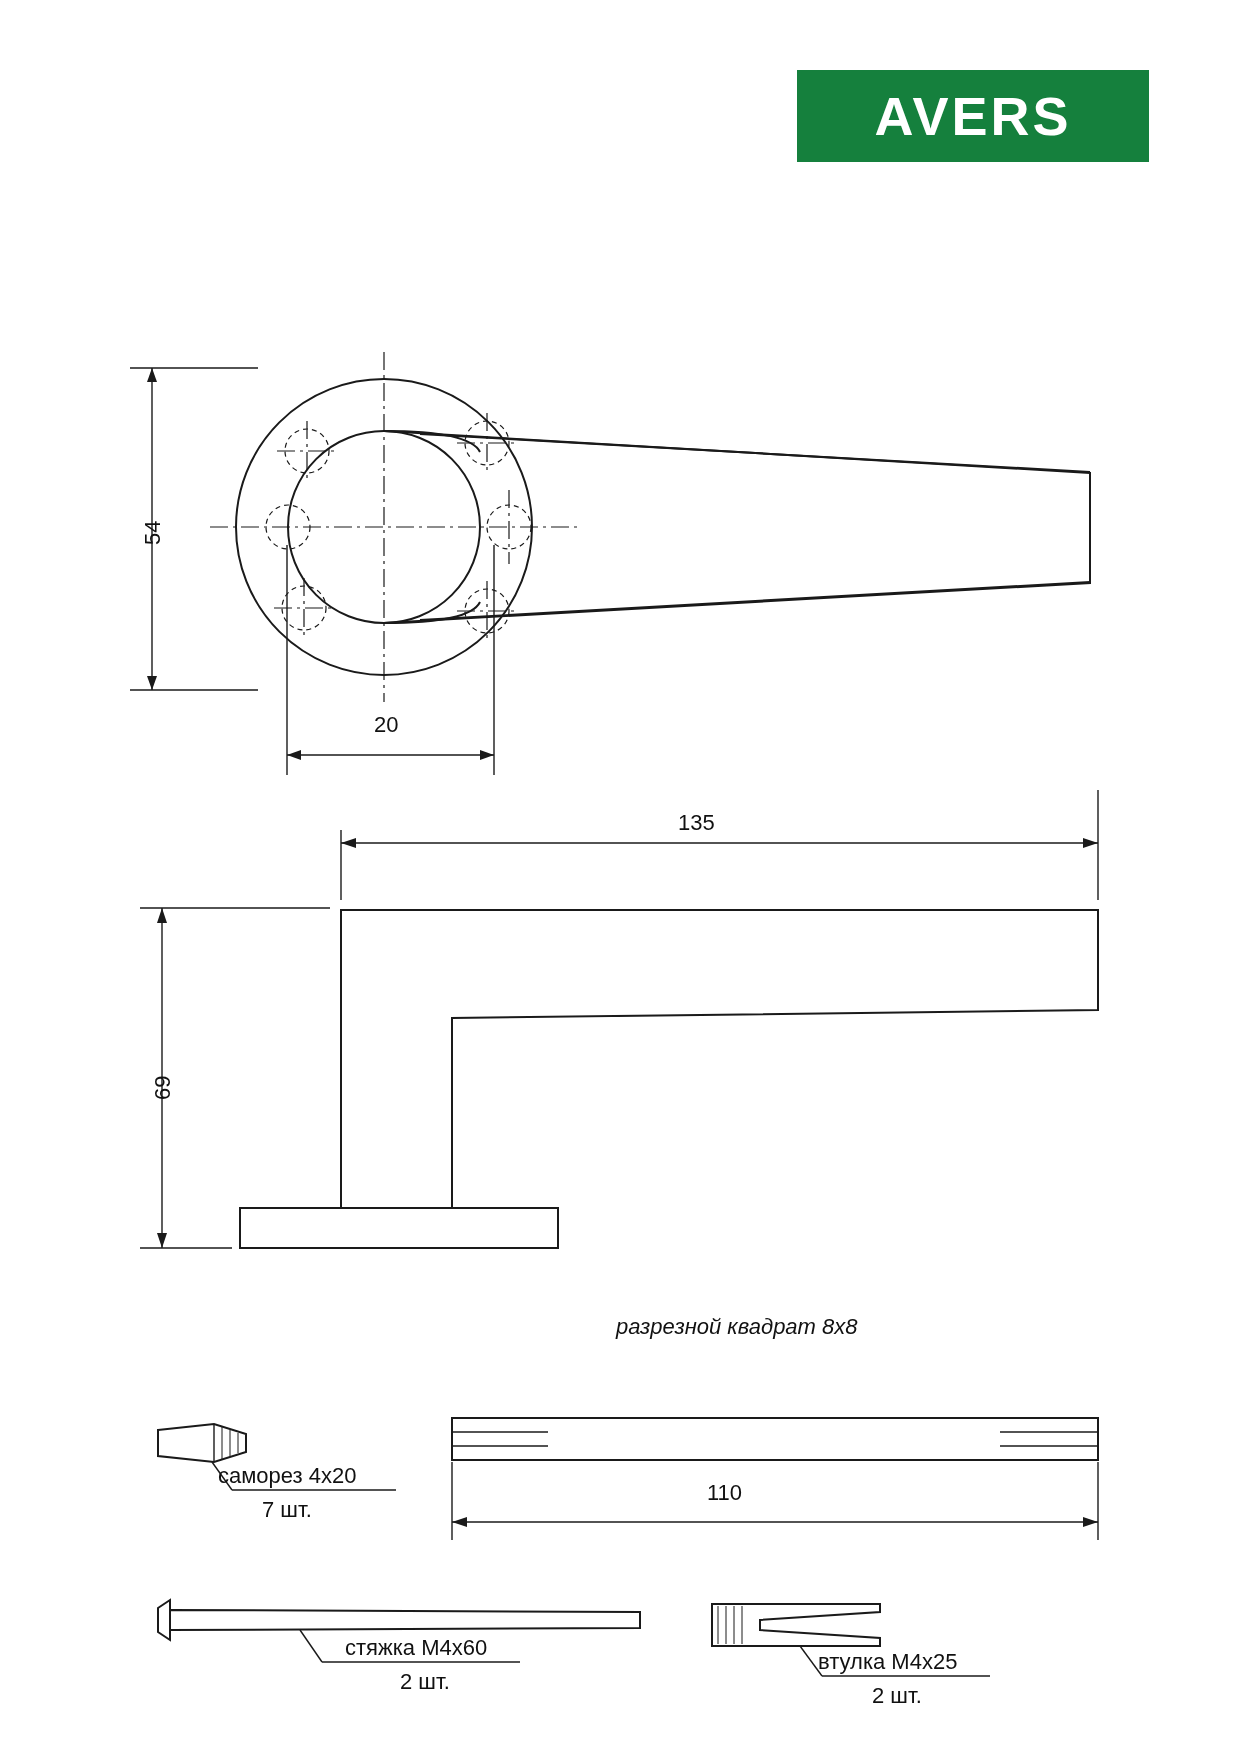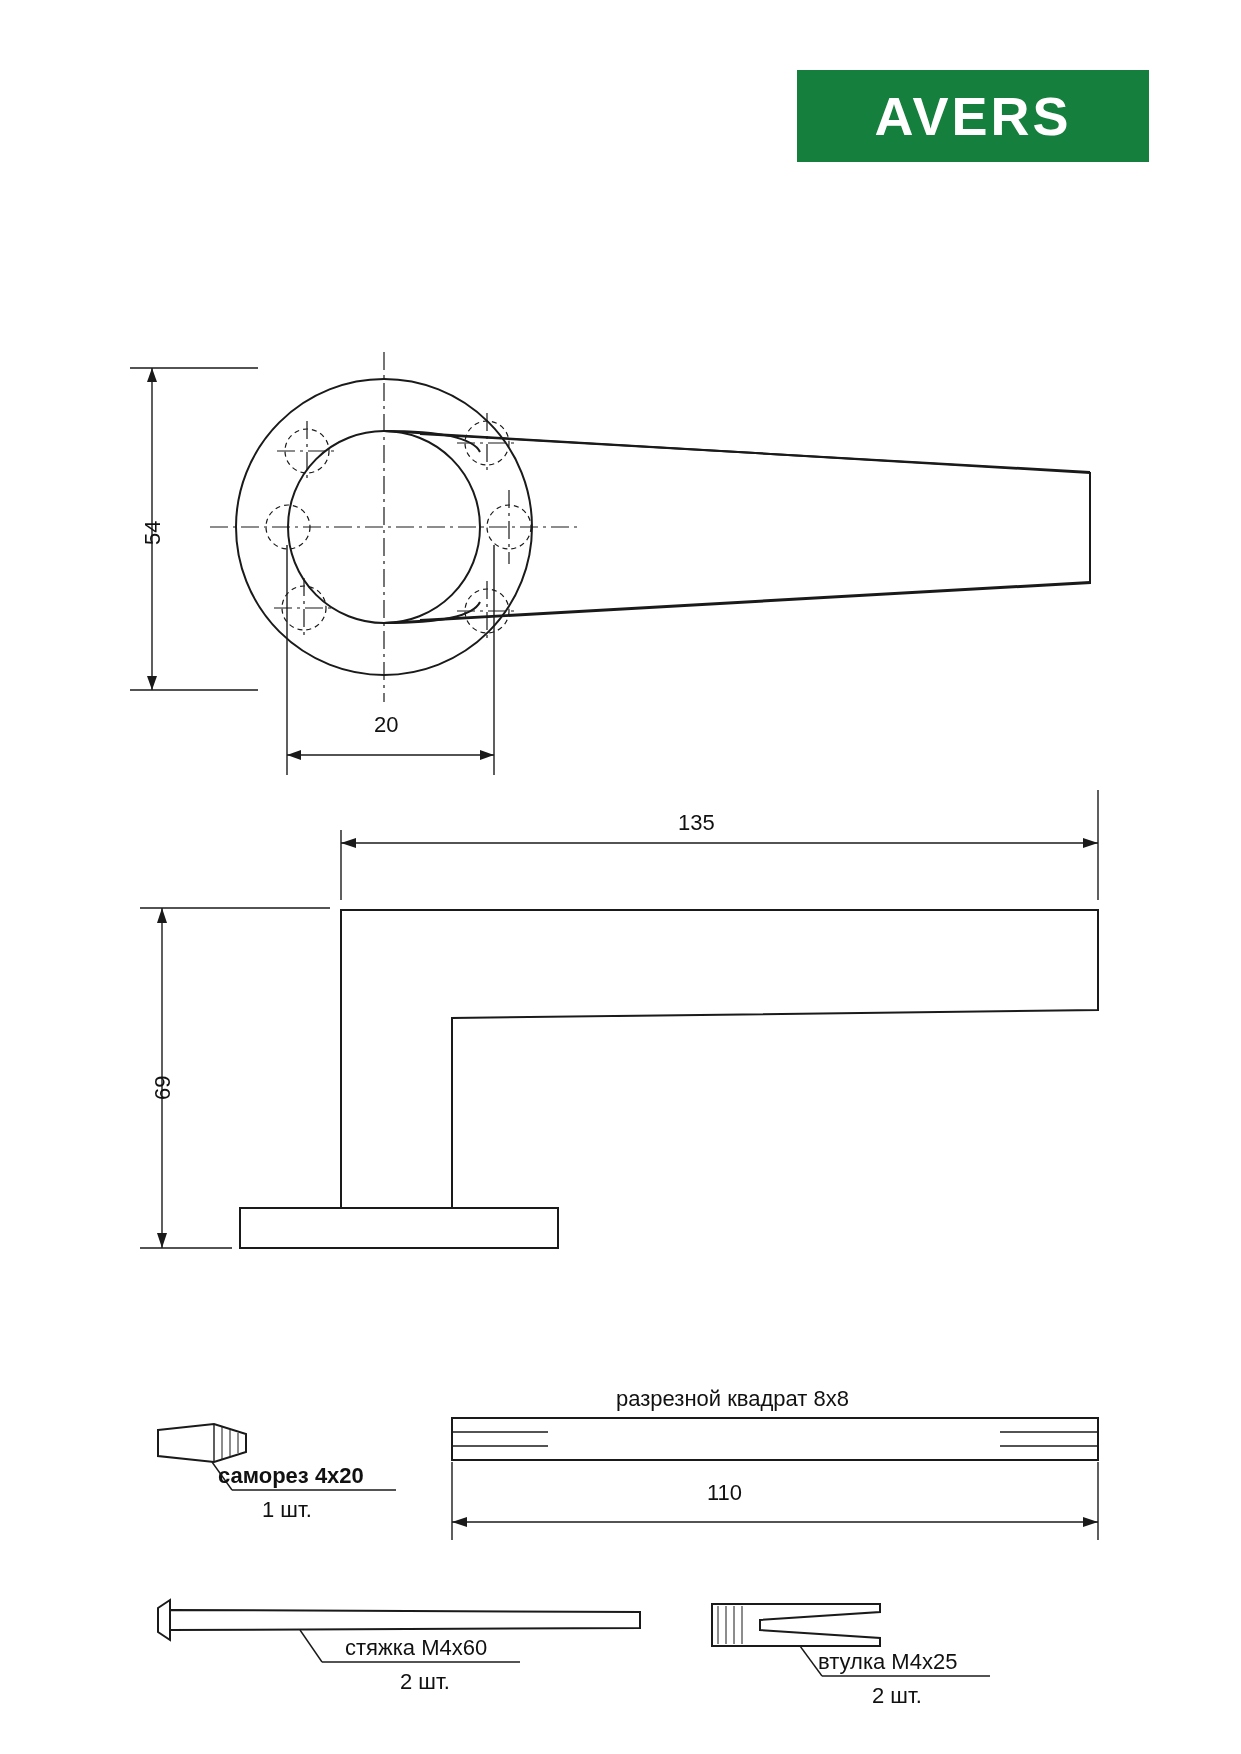--- a/index.html
+++ b/index.html
@@ -221,24 +221,24 @@
   <div class="dim-label vert" style="left:140px; top:545px;">54</div>
 
   <div class="dim-label" style="left:374px; top:712px;">20</div>
 
   <div class="dim-label" style="left:678px; top:810px;">135</div>
 
   <div class="dim-label vert" style="left:150px; top:1100px;">69</div>
 
   <div class="dim-label" style="left:707px; top:1480px;">110</div>
 
-  <div class="part-label" style="left:218px; top:1463px;font-weight:bold;">саморез 4x20</div>
-  <div class="part-label" style="left:262px; top:1497px;">1 шт.</div>
-
-  <div class="part-label" style="left:616px; top:1386px;">разрезной квадрат 8х8</div>
+  <div class="part-label" style="left:218px; top:1463px;">саморез 4x20</div>
+  <div class="part-label" style="left:262px; top:1497px;">7 шт.</div>
+
+  <div class="part-label" style="left:616px; top:1314px;font-style:italic;">разрезной квадрат 8х8</div>
 
   <div class="part-label" style="left:345px; top:1635px;text-align:right;">стяжка M4x60</div>
   <div class="part-label" style="left:400px; top:1669px;">2 шт.</div>
 
   <div class="part-label" style="left:818px; top:1649px;">втулка M4x25</div>
   <div class="part-label" style="left:872px; top:1683px;">2 шт.</div>
 
 </div>
 
 </body></html>

